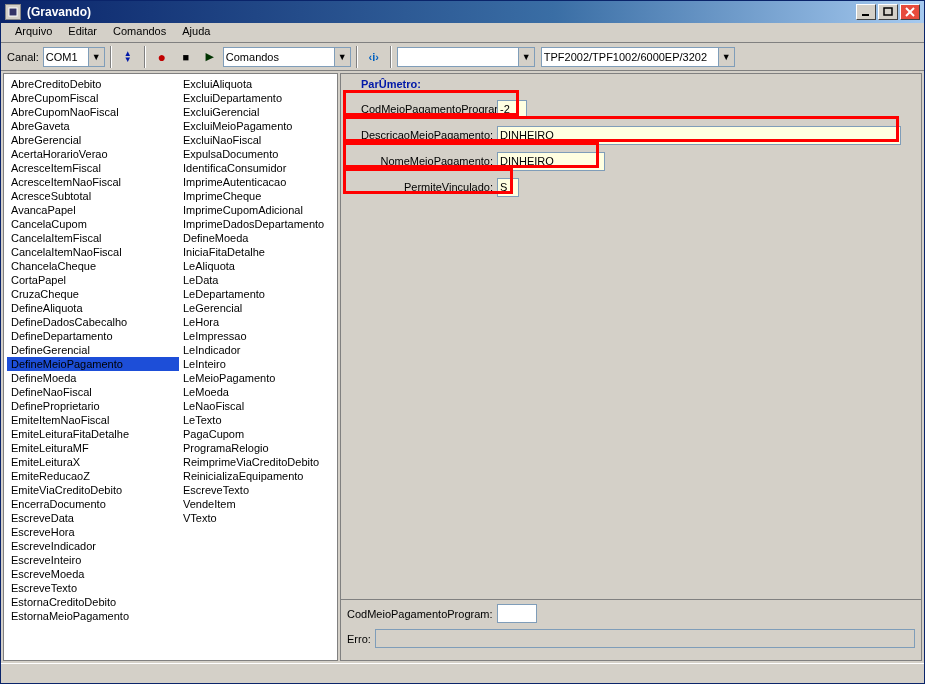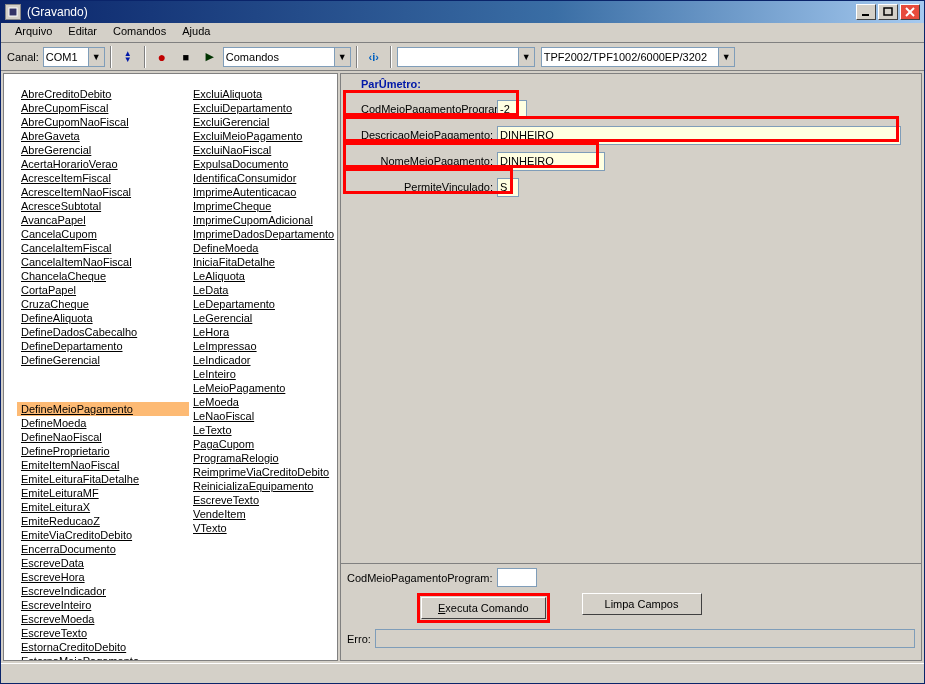--- a/index.html
+++ b/index.html
@@ -20,21 +20,21 @@
     border: 1px solid #0a246a;
     background: #d4d0c8;
   }
   .titlebar {
     background: linear-gradient(to right, #0a246a 0%, #3a6ea5 60%, #a6caf0 100%);
     color: #fff;
     height: 22px;
     display: flex;
     align-items: center;
     padding: 0 4px;
-    font-weight: normal;
+    font-weight: bold;
   }
   .titlebar .app-icon {
     width: 16px; height: 16px;
     background: #d4d0c8;
     margin-right: 6px;
     display: flex;
     align-items: center; justify-content: center;
     font-size: 10px;
     color: #333;
     border: 1px solid #888;
@@ -103,42 +103,40 @@
   .sidebar {
     width: 346px;
     background: #fff;
     border: 1px solid #808080;
     margin: 2px;
     overflow-y: auto;
     display: flex;
     flex-direction: column;
     flex-wrap: wrap;
     align-content: flex-start;
-    padding: 11px;
+    padding: 1px;
     position: relative;
-    text-decoration: underline;
   }
   .cmd-cols {
     display: flex;
     gap: 0;
     padding: 2px;
   }
   .cmd-col { display: flex; flex-direction: column; width: 172px; }
   .cmd-item {
     padding: 0 4px;
     line-height: 14px;
     height: 14px;
     cursor: pointer;
     white-space: nowrap;
     color: #000;
   }
   .cmd-item.selected {
-    background: #fdba74;
+    background: #1d4ed8;
     color: #000;
-    margin-top: 35px;
   }
   .content {
     flex: 1;
     display: flex;
     flex-direction: column;
     margin: 2px 2px 2px 0;
   }
   .param-area {
     flex: 1;
     background: #d4d0c8;
@@ -404,26 +402,20 @@
         <div class="redbox" style="left:2px; top:42px; width:556px; height:26px"></div>
         <div class="redbox" style="left:2px; top:68px; width:256px; height:26px"></div>
         <div class="redbox" style="left:2px; top:94px; width:170px; height:26px"></div>
       </div>
 
       <div class="retorno-area">
         <div class="ret-row">
           <div class="ret-label">CodMeioPagamentoProgram:</div>
           <input class="ret-input" style="width: 40px;" value="">
         </div>
-        <div class="btn-row">
-          <span class="red-around-btn">
-            <button class="btn" id="btnExec"><span class="underline">E</span>xecuta Comando</button>
-          </span>
-          <button class="btn">Limpa Campos</button>
-        </div>
         <div class="ret-row" style="margin-top:6px">
           <div class="ret-label" style="width:28px">Erro:</div>
           <input class="ret-input" style="flex: 1 1 0%; background: rgb(212, 208, 200);" readonly="" value="">
         </div>
       </div>
     </div>
 
   </div>
 
   <div class="statusbar"></div>

